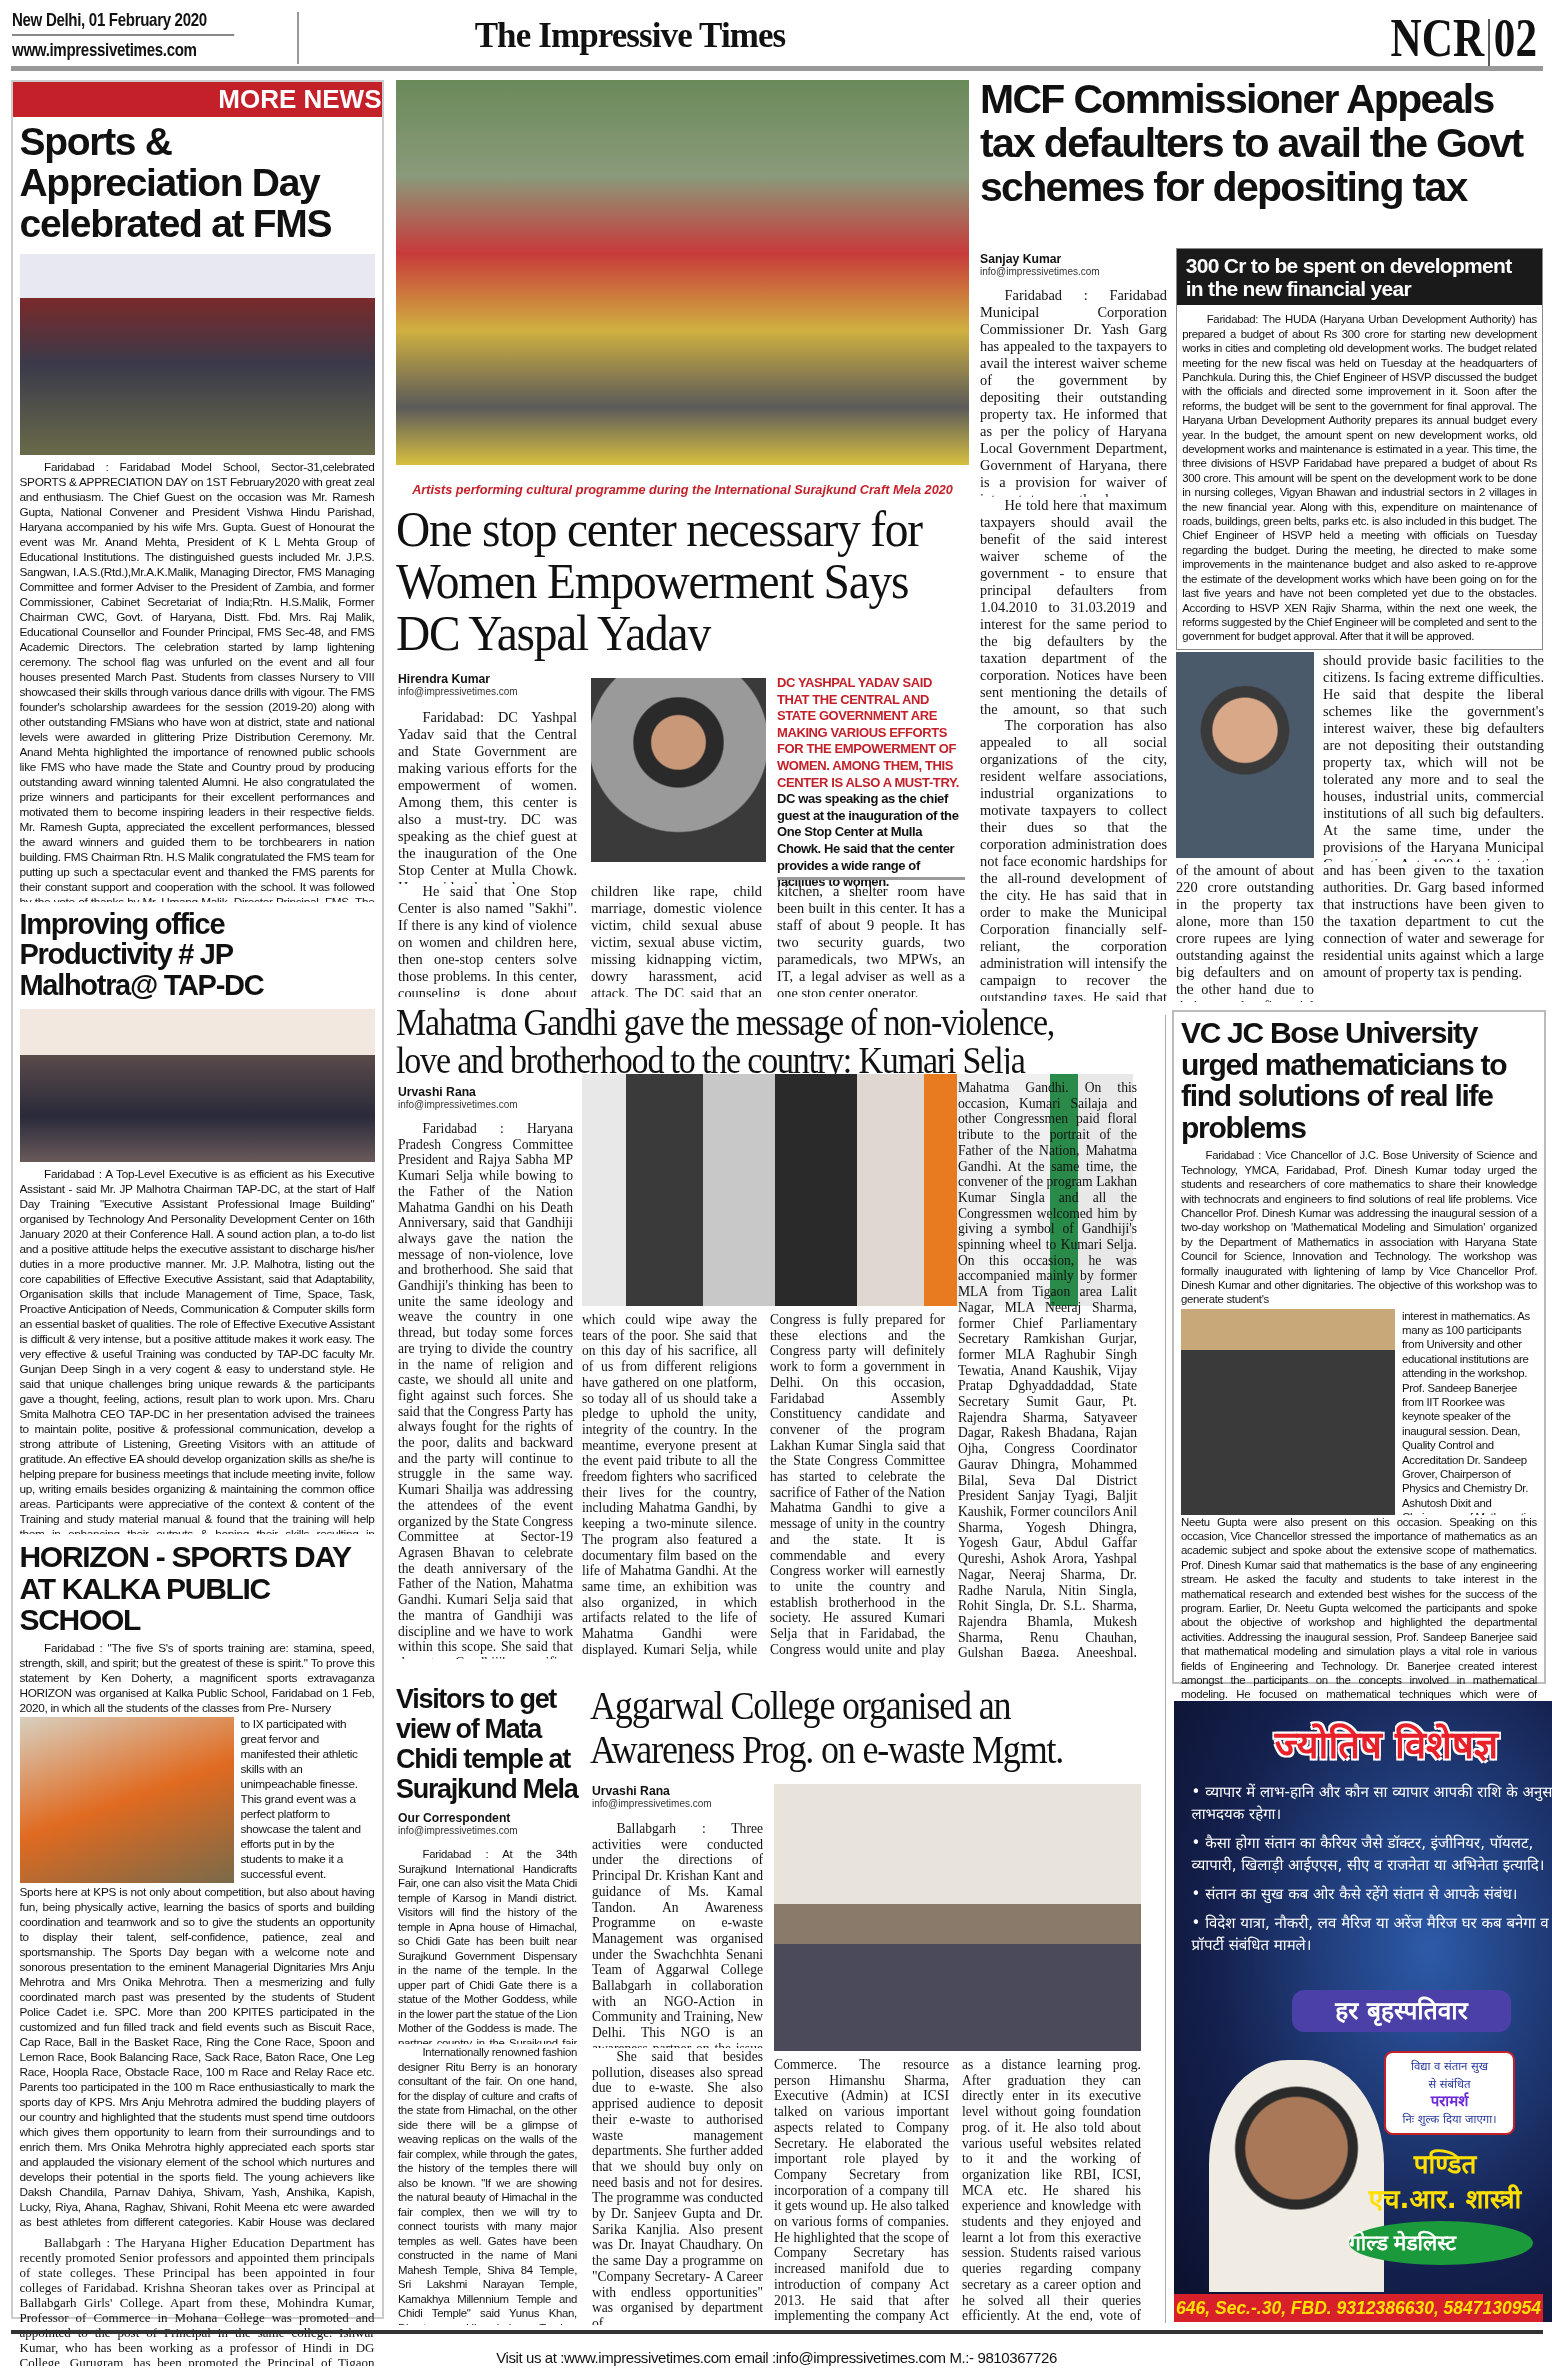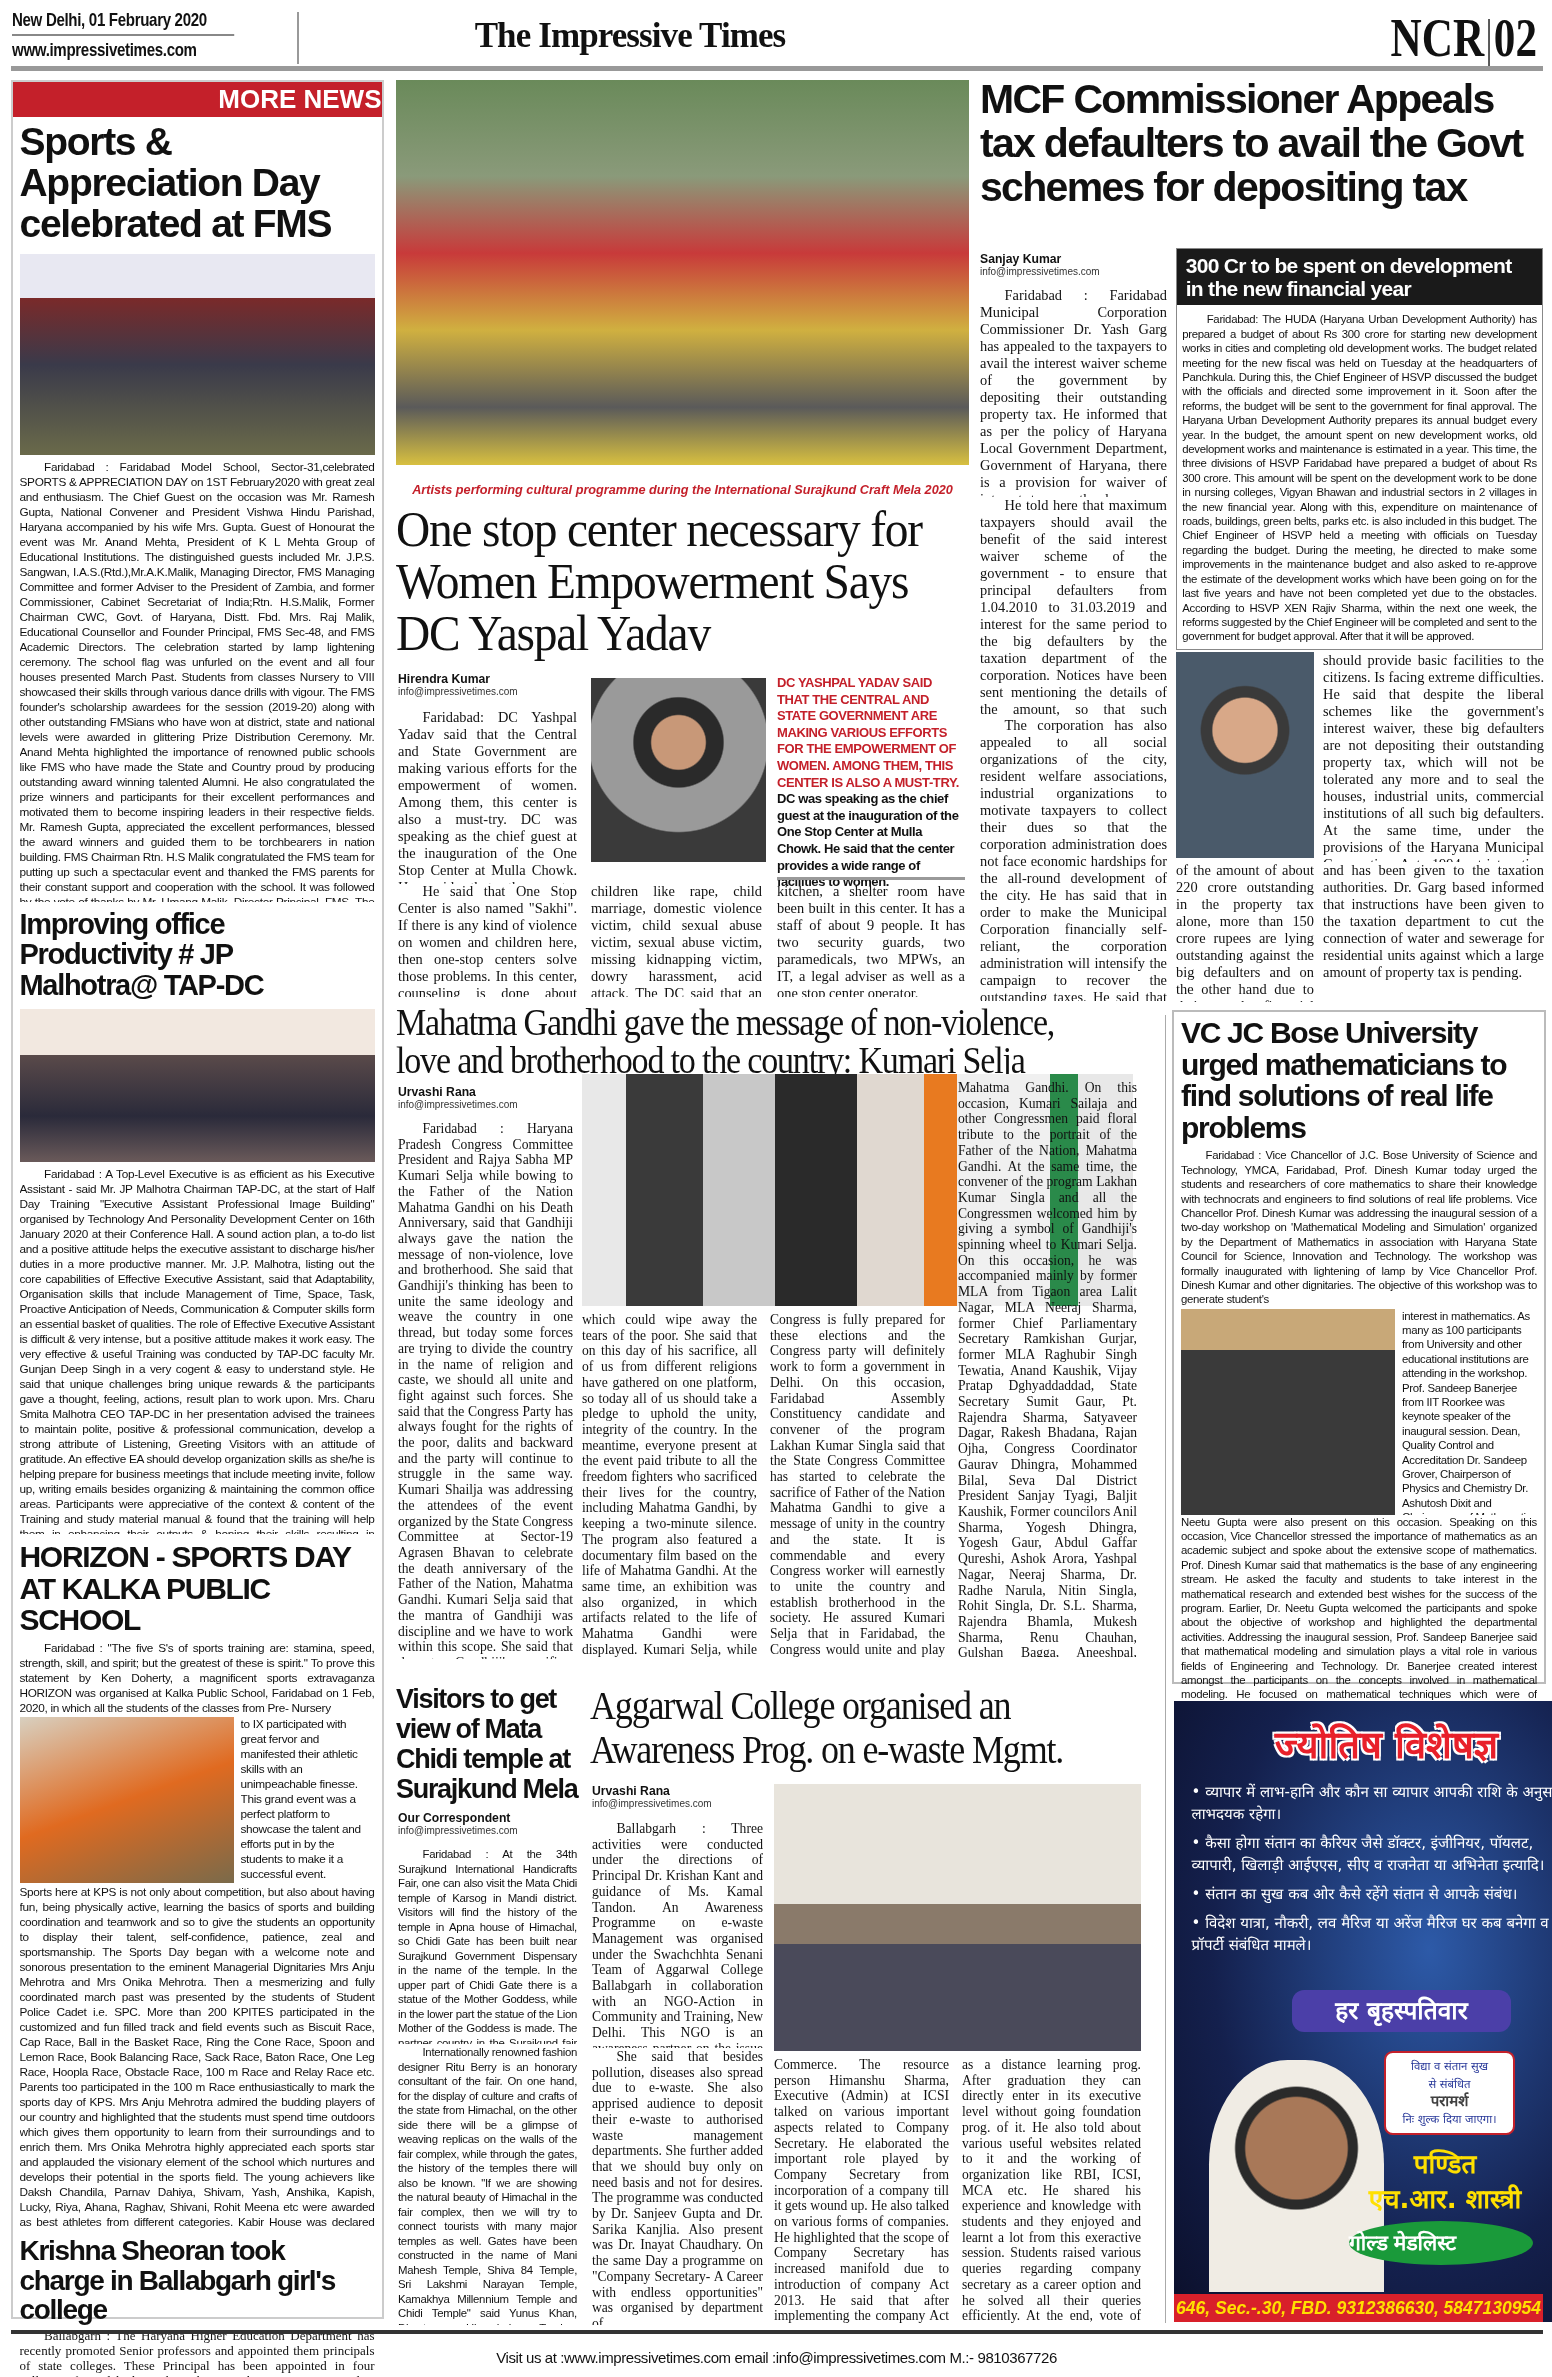--- a/index.html
+++ b/index.html
@@ -26,21 +26,21 @@
 .caption{font-family:"Liberation Sans",sans-serif;font-style:italic;font-weight:bold;color:#c4202a;font-size:12.7px;text-align:center}
 .darkbox{background:#1a1a1a;color:#fff;font-family:"Liberation Sans",sans-serif;font-weight:bold;font-size:21px;line-height:23px;padding:5.2px 8.7px;letter-spacing:-0.7px}
 .pull{font-family:"Liberation Sans",sans-serif;font-weight:bold;font-size:13px;line-height:16.6px;letter-spacing:-0.4px}
 .pull .red{color:#c4202a}
 .ad{background:radial-gradient(ellipse at 60% 40%,#2d5aa8,#14204d 60%,#0b0f2a)}
 .ad .title{color:#e8202a;font-family:"DejaVu Sans",sans-serif;font-weight:bold;font-size:38px;text-align:center;text-shadow:1.7px 1.7px 0 #fff,-1.7px -1.7px 0 #fff,1.7px -1.7px 0 #fff,-1.7px 1.7px 0 #fff}
 .ad ul{list-style:none;color:#fff;font-family:"DejaVu Sans",sans-serif;font-size:15px;line-height:22px;padding:0 17.5px}
 .ad li::before{content:"• "}
 .ad .pill{background:#4b3fa8;color:#fff;border-radius:12.2px;font-family:"DejaVu Sans",sans-serif;font-weight:bold;font-size:24.5px;text-align:center}
 .ad .note{background:#fff;border:2.6px solid #c4202a;border-radius:8.7px;color:#2a3a9a;font-family:"DejaVu Sans",sans-serif;font-size:11.4px;text-align:center;line-height:17.5px;padding:5.2px}
-.ad .note .blue{color:#404040;font-weight:bold;font-size:15px}
+.ad .note .blue{color:#6d28d9;font-weight:bold;font-size:15px}
 .ad .name{color:#ffe000;font-family:"DejaVu Sans",sans-serif;font-weight:bold;font-size:26px;text-align:center;line-height:35px}
 .ad .gold{background:#1a9a3a;color:#fff;border-radius:50%;font-family:Liberation Sans, sans-serif;font-weight:bold;font-size:23px;text-align:left}
 .ad .addr{background:#d8202a;color:#ffe000;font-family:"Liberation Sans",sans-serif;font-weight:bold;font-style:italic;font-size:17.5px;text-align:center;line-height:28px}
 .footer-bar{left:10.5px;top:2330px;width:1532px;height:3.5px;background:#333}
 .footer{left:0;top:2349px;width:1553px;text-align:center;font-family:"Liberation Sans",sans-serif;font-size:15px;letter-spacing:-0.4px}
 .rule{background:#999;height:2.6px}
 </style>
 </head>
 <body>
 
@@ -65,21 +65,20 @@
     <h2 class="bold" style="font-size:29px;margin-top:7px">Improving office Productivity # JP Malhotra@ TAP-DC</h2>
     <div class="photo" style="height:153px;margin:8.7px 0 5.2px 0;background:linear-gradient(180deg,#f2e8e0 0 30%,#5a4a4a 30%,#2a2a3a 70%,#6a5a5a)"></div>
     <p class="body-s indent" style="height:367px;overflow:hidden">Faridabad : A Top-Level Executive is as efficient as his Executive Assistant - said Mr. JP Malhotra Chairman TAP-DC, at the start of Half Day Training "Executive Assistant Professional Image Building" organised by Technology And Personality Development Center on 16th January 2020 at their Conference Hall. A sound action plan, a to-do list and a positive attitude helps the executive assistant to discharge his/her duties in a more productive manner. Mr. J.P. Malhotra, listing out the core capabilities of Effective Executive Assistant, said that Adaptability, Organisation skills that include Management of Time, Space, Task, Proactive Anticipation of Needs, Communication &amp; Computer skills form an essential basket of qualities. The role of Effective Executive Assistant is difficult &amp; very intense, but a positive attitude makes it work easy. The very effective &amp; useful Training was conducted by TAP-DC faculty Mr. Gunjan Deep Singh in a very cogent &amp; easy to understand style. He said that unique challenges bring unique rewards &amp; the participants gave a thought, feeling, actions, result plan to work upon. Mrs. Charu Smita Malhotra CEO TAP-DC in her presentation advised the trainees to maintain polite, positive &amp; professional communication, develop a strong attribute of Listening, Greeting Visitors with an attitude of gratitude. An effective EA should develop organization skills as she/he is helping prepare for business meetings that include meeting invite, follow up, writing emails besides organizing &amp; maintaining the common office areas. Participants were appreciative of the context &amp; content of the Training and study material manual &amp; found that the training will help them in enhancing their outputs &amp; honing their skills resulting in improved efficiency of the organisations system.</p>
     <h2 class="bold" style="font-size:30px;margin-top:7px">HORIZON - SPORTS DAY AT KALKA PUBLIC SCHOOL</h2>
     <p class="body-s indent" style="margin-top:5.2px">Faridabad : "The five S's of sports training are: stamina, speed, strength, skill, and spirit; but the greatest of these is spirit." To prove this statement by Ken Doherty, a magnificent sports extravaganza HORIZON was organised at Kalka Public School, Faridabad on 1 Feb, 2020, in which all the students of the classes from Pre- Nursery</p>
     <div style="display:flex;gap:7px;margin-top:1.7px">
       <div class="photo" style="width:214px;height:166px;background:linear-gradient(160deg,#d8d0c0,#e06a20 50%,#7a6a4a)"></div>
       <p class="body-s" style="flex:1;height:166px;overflow:hidden;text-align:left">to IX participated with great fervor and manifested their athletic skills with an unimpeachable finesse. This grand event was a perfect platform to showcase the talent and efforts put in by the students to make it a successful event.</p>
     </div>
     <p class="body-s" style="height:346px;overflow:hidden;margin-top:1.7px">Sports here at KPS is not only about competition, but also about having fun, being physically active, learning the basics of sports and building coordination and teamwork and so to give the students an opportunity to display their talent, self-confidence, patience, zeal and sportsmanship. The Sports Day began with a welcome note and sonorous presentation to the eminent Managerial Dignitaries Mrs Anju Mehrotra and Mrs Onika Mehrotra. Then a mesmerizing and fully coordinated march past was presented by the students of Student Police Cadet i.e. SPC. More than 200 KPITES participated in the customized and fun filled track and field events such as Biscuit Race, Cap Race, Ball in the Basket Race, Ring the Cone Race, Spoon and Lemon Race, Book Balancing Race, Sack Race, Baton Race, One Leg Race, Hoopla Race, Obstacle Race, 100 m Race and Relay Race etc. Parents too participated in the 100 m Race enthusiastically to mark the sports day of KPS. Mrs Anju Mehrotra admired the budding players of our country and highlighted that the students must spend time outdoors which gives them opportunity to learn from their surroundings and to enrich them. Mrs Onika Mehrotra highly appreciated each sports star and applauded the visionary element of the school which nurtures and develops their potential in the sports field. The young achievers like Daksh Chandila, Parnav Dahiya, Shivam, Yash, Anshika, Kapish, Lucky, Riya, Ahana, Raghav, Shivani, Rohit Meena etc were awarded as best athletes from different categories. Kabir House was declared the Relay Race Trophy. Parents were also given away the certificates and medals for winning their respective races. To conclude, this mega event proved to be a memorable day for whole staff, students and their parents. So we can say that Mary Lou Retton is very apt in saying, "A trophy carries dust. Memories last forever."</p>
-    <h2 class="bold" style="font-size:28px;margin-top:5.2px">Krishna Sheoran took charge in Ballabgarh girl's college</h2>
     <p class="body-r indent" style="font-size:13px;line-height:15px;margin-top:3.5px;height:131px;overflow:hidden">Ballabgarh : The Haryana Higher Education Department has recently promoted Senior professors and appointed them principals of state colleges. These Principal has been appointed in four colleges of Faridabad. Krishna Sheoran takes over as Principal at Ballabgarh Girls' College. Apart from these, Mohindra Kumar, Professor of Commerce in Mohana College was promoted and appointed to the post of Principal in the same college. Ishwar Kumar, who has been working as a professor of Hindi in DG College, Gurugram, has been promoted the Principal of Tigaon College while Arpit Dev Mittal, who came from Gurugram, has been appointed as the Principal of Government College, Faridabad. Staff members welcomed Principal Krishna Sheoran with a bouquet when he took charge at Ballabgarh Girls College.</p>
   </div>
 </div>
 
 <div class="abs photo" style="left:396px;top:80px;width:573px;height:385px;background:linear-gradient(180deg,#6a8a5a 0%,#8a9a7a 25%,#c83a3a 45%,#d0b040 65%,#5a5a5a 85%,#d8c040 100%)"></div>
 <div class="abs caption" style="left:396px;top:483px;width:573px">Artists performing cultural programme during the International Surajkund Craft Mela 2020</div>
 
 <h2 class="abs serifh" style="left:396px;top:503px;width:577px;font-size:51px;line-height:52px;transform:scaleX(0.93);transform-origin:left">One stop center necessary for Women Empowerment Says DC Yaspal Yadav</h2>
 <div class="abs" style="left:398px;top:672px;width:184px">
   <div class="byline">Hirendra Kumar</div>

